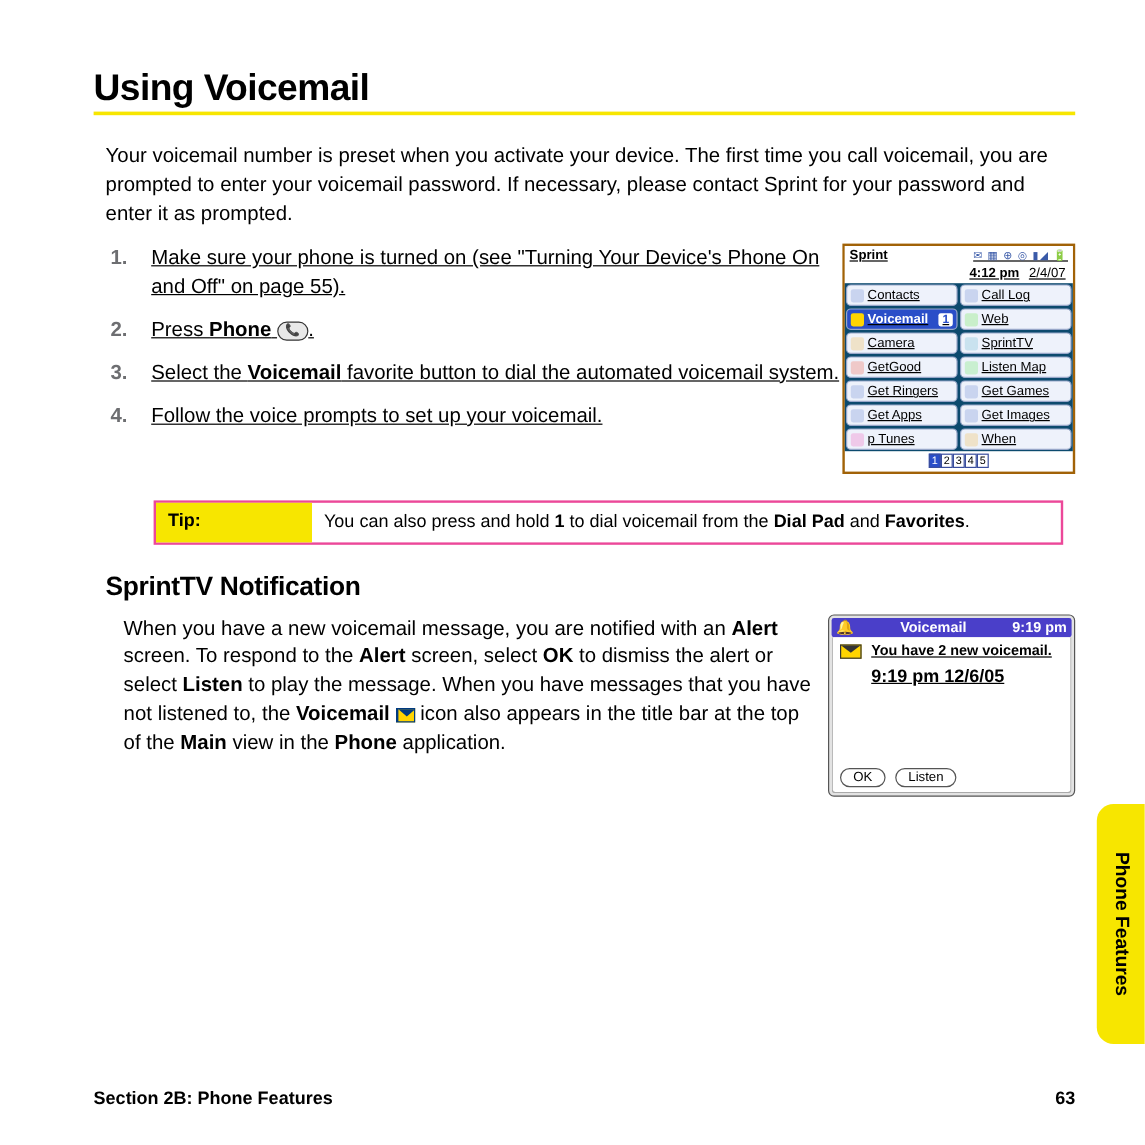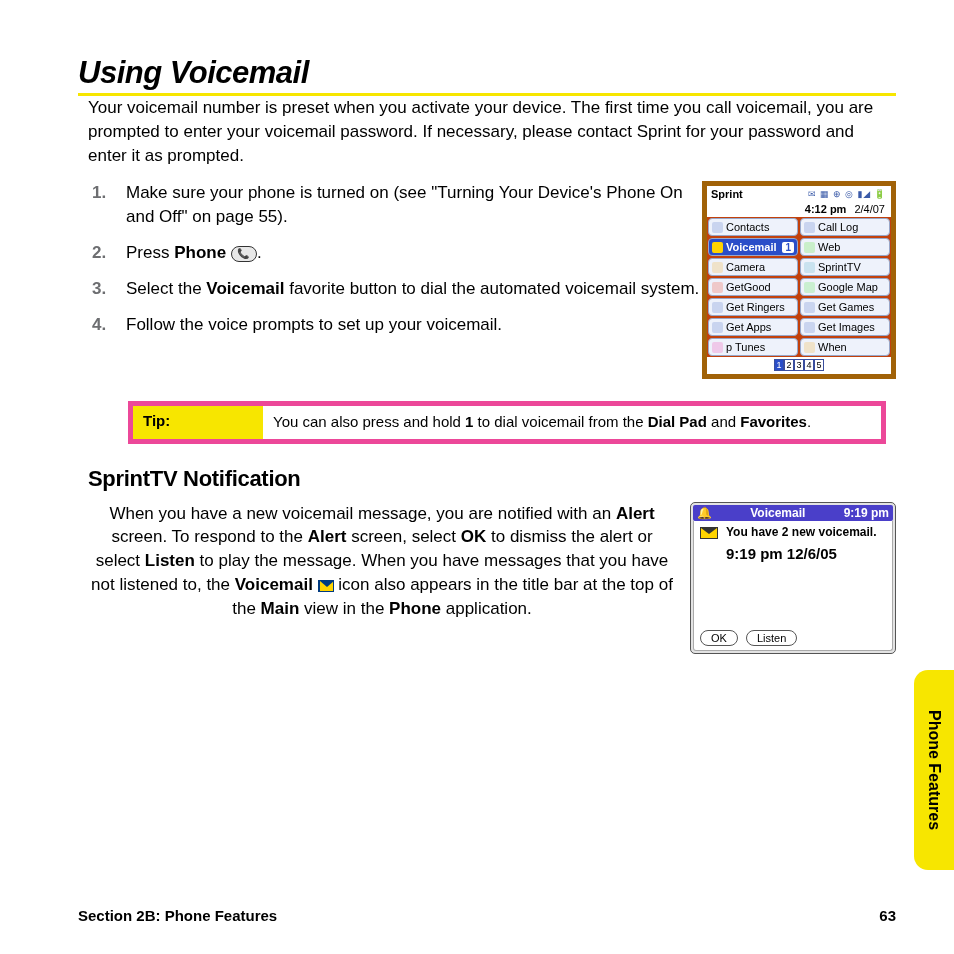--- a/index.html
+++ b/index.html
@@ -13,36 +13,36 @@
   }
   .page {
     padding: 55px 58px 50px 78px;
   }
   h1 {
     font-size: 31px;
     font-weight: 700;
     letter-spacing: -0.5px;
     border-bottom: 3px solid #f7e600;
     padding-bottom: 2px;
-    font-style: italic;
+    margin-bottom: 22px;
   }
   h2 {
     font-size: 22px;
     font-weight: 700;
     letter-spacing: -0.3px;
     margin-left: 10px;
     margin-bottom: 10px;
   }
   .para {
     font-size: 17px;
     line-height: 1.4;
     margin-left: 10px;
     margin-bottom: 14px;
   }
-  .row1 { display: flex; gap: 0; margin-left: 10px; }
+  .row1 { display: flex; gap: 0; margin-left: 10px; text-decoration: underline; }
   .steps { flex: 1; }
   ol.steps { list-style: none; counter-reset: step; }
   ol.steps li {
     counter-increment: step;
     font-size: 17px;
     line-height: 1.4;
     margin-bottom: 12px;
     padding-left: 38px;
     position: relative;
   }
@@ -78,21 +78,21 @@
     content:"";
     position:absolute; left:0; top:0;
     border-left: 7px solid transparent;
     border-right: 7px solid transparent;
     border-top: 6px solid #003a80;
   }
 
   
   .device1 {
     width: 194px;
-    border: 5px solid #a16207;
+    border: 2px solid #a16207;
     background: #fff;
     font-family: Tahoma, sans-serif;
     font-size: 11px;
     flex-shrink: 0;
   }
   .d1-top {
     display:flex; justify-content: space-between; align-items:center;
     padding: 2px 4px;
     background:#fff;
   }
@@ -101,21 +101,21 @@
   .d1-time {
     display:flex; justify-content: flex-end; gap:8px;
     padding: 1px 6px 2px;
     font-size: 11px;
     font-weight: 700;
     background:#fff;
   }
   .d1-grid {
     display: grid;
     grid-template-columns: 1fr 1fr;
-    background:#c2410c;
+    background:#0c4a6e;
   }
   .d1-cell {
     border: 1px solid #98a7c9;
     border-radius: 4px;
     margin: 1px;
     padding: 2px 3px 2px 3px;
     display:flex; align-items:center; gap:3px;
     background: #eef2fb;
     font-size: 11px;
   }
@@ -134,39 +134,39 @@
     font-size: 10px;
   }
   .pg {
     display:inline-block; width:10px; border:1px solid #3a4e9e;
     font-size:9px; text-align:center; line-height:10px;
   }
   .pg.active { background:#2a4ec8; color:#fff; }
 
   
   .tipbox {
-    border: 5px solid #ec4899;
+    border: 2px solid #ec4899;
     display: flex;
     margin: 22px 10px 22px 50px;
     font-size: 15px;
   }
   .tipbox .tiplabel {
     background: #f7e600;
     width: 130px;
     padding: 6px 10px;
     font-weight: 700;
   }
   .tipbox .tiptext {
     flex:1;
     padding: 6px 10px;
     line-height: 1.35;
   }
 
   .row2 { display:flex; gap:14px; margin-left:10px; align-items:flex-start; }
-  .row2 .para { margin-left:0; flex:1;text-align:center; }
+  .row2 .para { margin-left:15px; flex:1; }
 
   
   .device2 {
     width: 206px;
     border: 1px solid #555;
     border-radius: 5px;
     background: #e3e3e3;
     font-family: Tahoma, sans-serif;
     font-size: 12px;
     flex-shrink: 0;
@@ -183,20 +183,21 @@
   }
   .d2-title .bell { color:#ffd400; }
   .d2-body {
     background:#fff;
     border:1px solid #aaa;
     border-top:none;
     padding:4px 6px 6px 6px;
     border-radius: 0 0 3px 3px;
     min-height: 130px;
     position:relative;
+    text-decoration:underline;
   }
   .d2-row { display:flex; gap:8px; align-items:flex-start; margin-bottom:6px;}
   .mail-sm {
     width:18px; height:12px; background:#ffd400; border:1px solid #333;
     position:relative; margin-top:2px;
   }
   .mail-sm::before{content:"";position:absolute;left:0;top:0;border-left:8px solid transparent;border-right:8px solid transparent;border-top:6px solid #333;}
   .d2-msg { font-weight:700; font-size:12px; line-height:1.2; }
   .d2-time { font-size:15px; font-weight:700; margin-left:26px; }
   .d2-btns { position:absolute; bottom:4px; left:6px; display:flex; gap:8px; }
@@ -281,21 +282,21 @@
         <div class="d1-cell">
             <span class="ic" style="background:#c9e2ef;"></span>
             <span>SprintTV</span>
           </div>
         <div class="d1-cell">
             <span class="ic" style="background:#efc9c9;"></span>
             <span>GetGood</span>
           </div>
         <div class="d1-cell">
             <span class="ic" style="background:#c9efd0;"></span>
-            <span>Google Map</span>
+            <span>Listen Map</span>
           </div>
         <div class="d1-cell">
             <span class="ic" style="background:#c9d4ef;"></span>
             <span>Get Ringers</span>
           </div>
         <div class="d1-cell">
             <span class="ic" style="background:#c9d4ef;"></span>
             <span>Get Games</span>
           </div>
         <div class="d1-cell">

